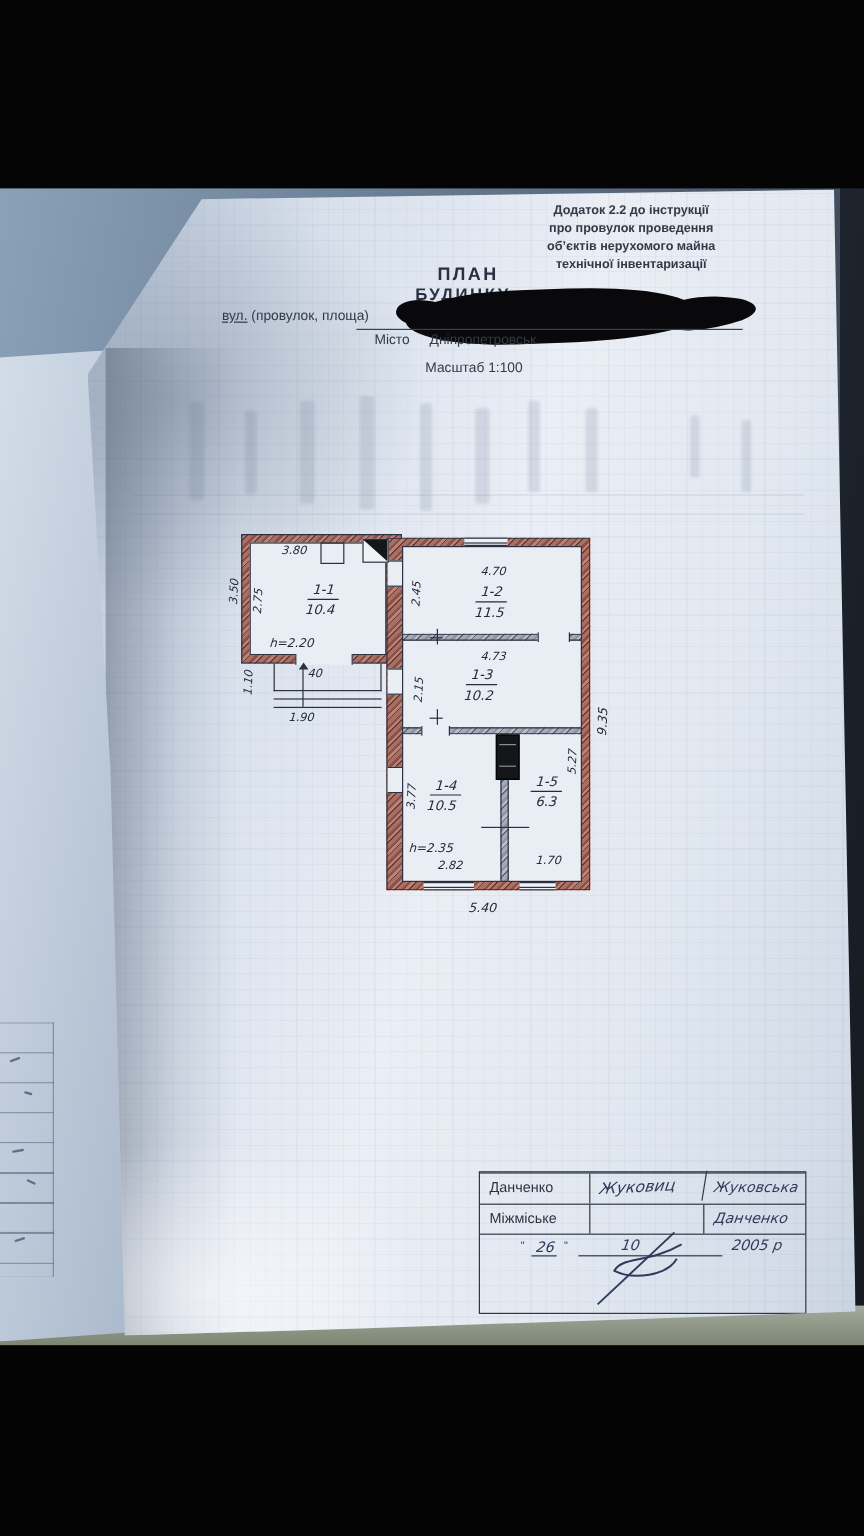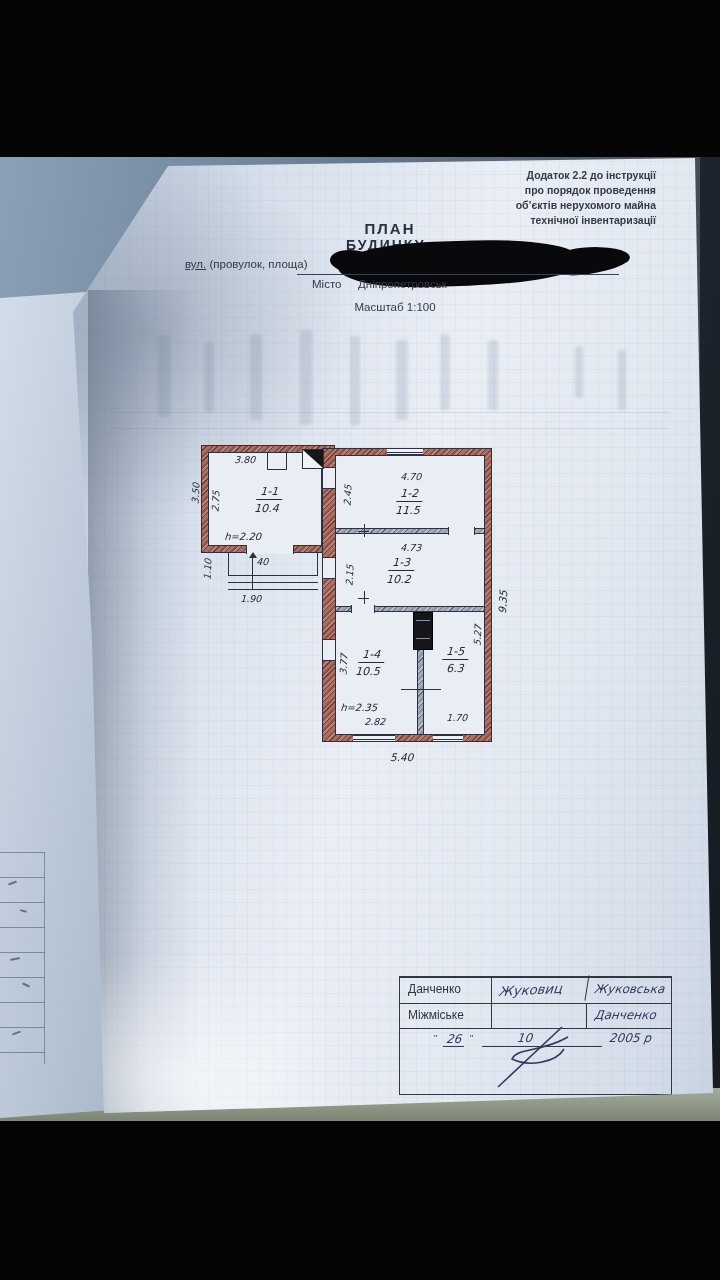--- a/index.html
+++ b/index.html
@@ -28,21 +28,21 @@
         clip-path:polygon(168px 166px,695px 158px,713px 1093px,300px 1107px,104px 1113px,92px 640px,73px 312px);}
   .paper-grid{left:0;top:0;width:720px;height:1280px;opacity:.55;
         background:repeating-linear-gradient(0deg,rgba(125,145,175,.14) 0 1px,transparent 1px 13px),
                    repeating-linear-gradient(90deg,rgba(125,145,175,.12) 0 1px,transparent 1px 13px);}
   .shade-fold{left:88px;top:290px;width:110px;height:825px;
         background:linear-gradient(90deg,rgba(58,72,92,.38),rgba(90,105,130,.14) 55%,rgba(255,255,255,0));}
   .shade-corner{left:0;top:0;width:720px;height:1280px;
         background:radial-gradient(ellipse 300px 260px at 20% 26%,rgba(66,84,108,.30),transparent 70%),
                    radial-gradient(ellipse 260px 180px at 24% 84%,rgba(255,255,255,.55),transparent 70%);}
   
-  .note{right:64px;top:168px;width:260px;text-align:right;
+  .note{right:64px;top:168px;width:260px;text-align:center;
         font-size:10.5px;line-height:15px;font-weight:600;color:#333a47;}
   .t-title{left:300px;top:220px;width:180px;text-align:center;font-size:15px;font-weight:bold;
         letter-spacing:2px;color:#2a3040;}
   .t-sub{left:346px;top:237px;font-size:14px;font-weight:bold;letter-spacing:2px;color:#2a3040;}
   .blob{background:#09090b;}
   .addr{left:153px;top:258px;font-size:11.5px;color:#333a47;padding-left:32px;}
   .addr .u{text-decoration:underline;}
   .addr-line{left:297px;top:259px;width:322px;height:15px;border-bottom:1.3px solid #39404f;}
   .cityl{left:312px;top:278px;font-size:11.5px;color:#333a47;}
   .cityv{left:358px;top:278px;font-size:11.5px;color:#333a47;}
@@ -101,21 +101,21 @@
     </div>
   </div>
 
   <div class="abs paper">
     <div class="abs paper-grid"></div>
     <div class="abs shade-fold"></div>
     <div class="abs shade-corner"></div>
 
     <div class="abs note">
       <div>Додаток 2.2 до інструкції</div>
-      <div>про порядок проведення</div>
+      <div>про провулок проведення</div>
       <div>об’єктів нерухомого майна</div>
       <div>технічної інвентаризації</div>
     </div>
 
     <div class="abs t-title">ПЛАН</div>
     <div class="abs t-sub">БУДИНКУ</div>
 
     <div class="abs blob" style="left:338px;top:241px;width:240px;height:45px;border-radius:48% 52% 55% 45%/60% 55% 45% 60%;transform:rotate(-2deg);"></div>
     <div class="abs blob" style="left:552px;top:247px;width:78px;height:27px;border-radius:40% 60% 70% 30%/50%;transform:rotate(-5deg);"></div>
     <div class="abs blob" style="left:330px;top:250px;width:42px;height:22px;border-radius:60% 40% 50% 50%;transform:rotate(7deg);"></div>

